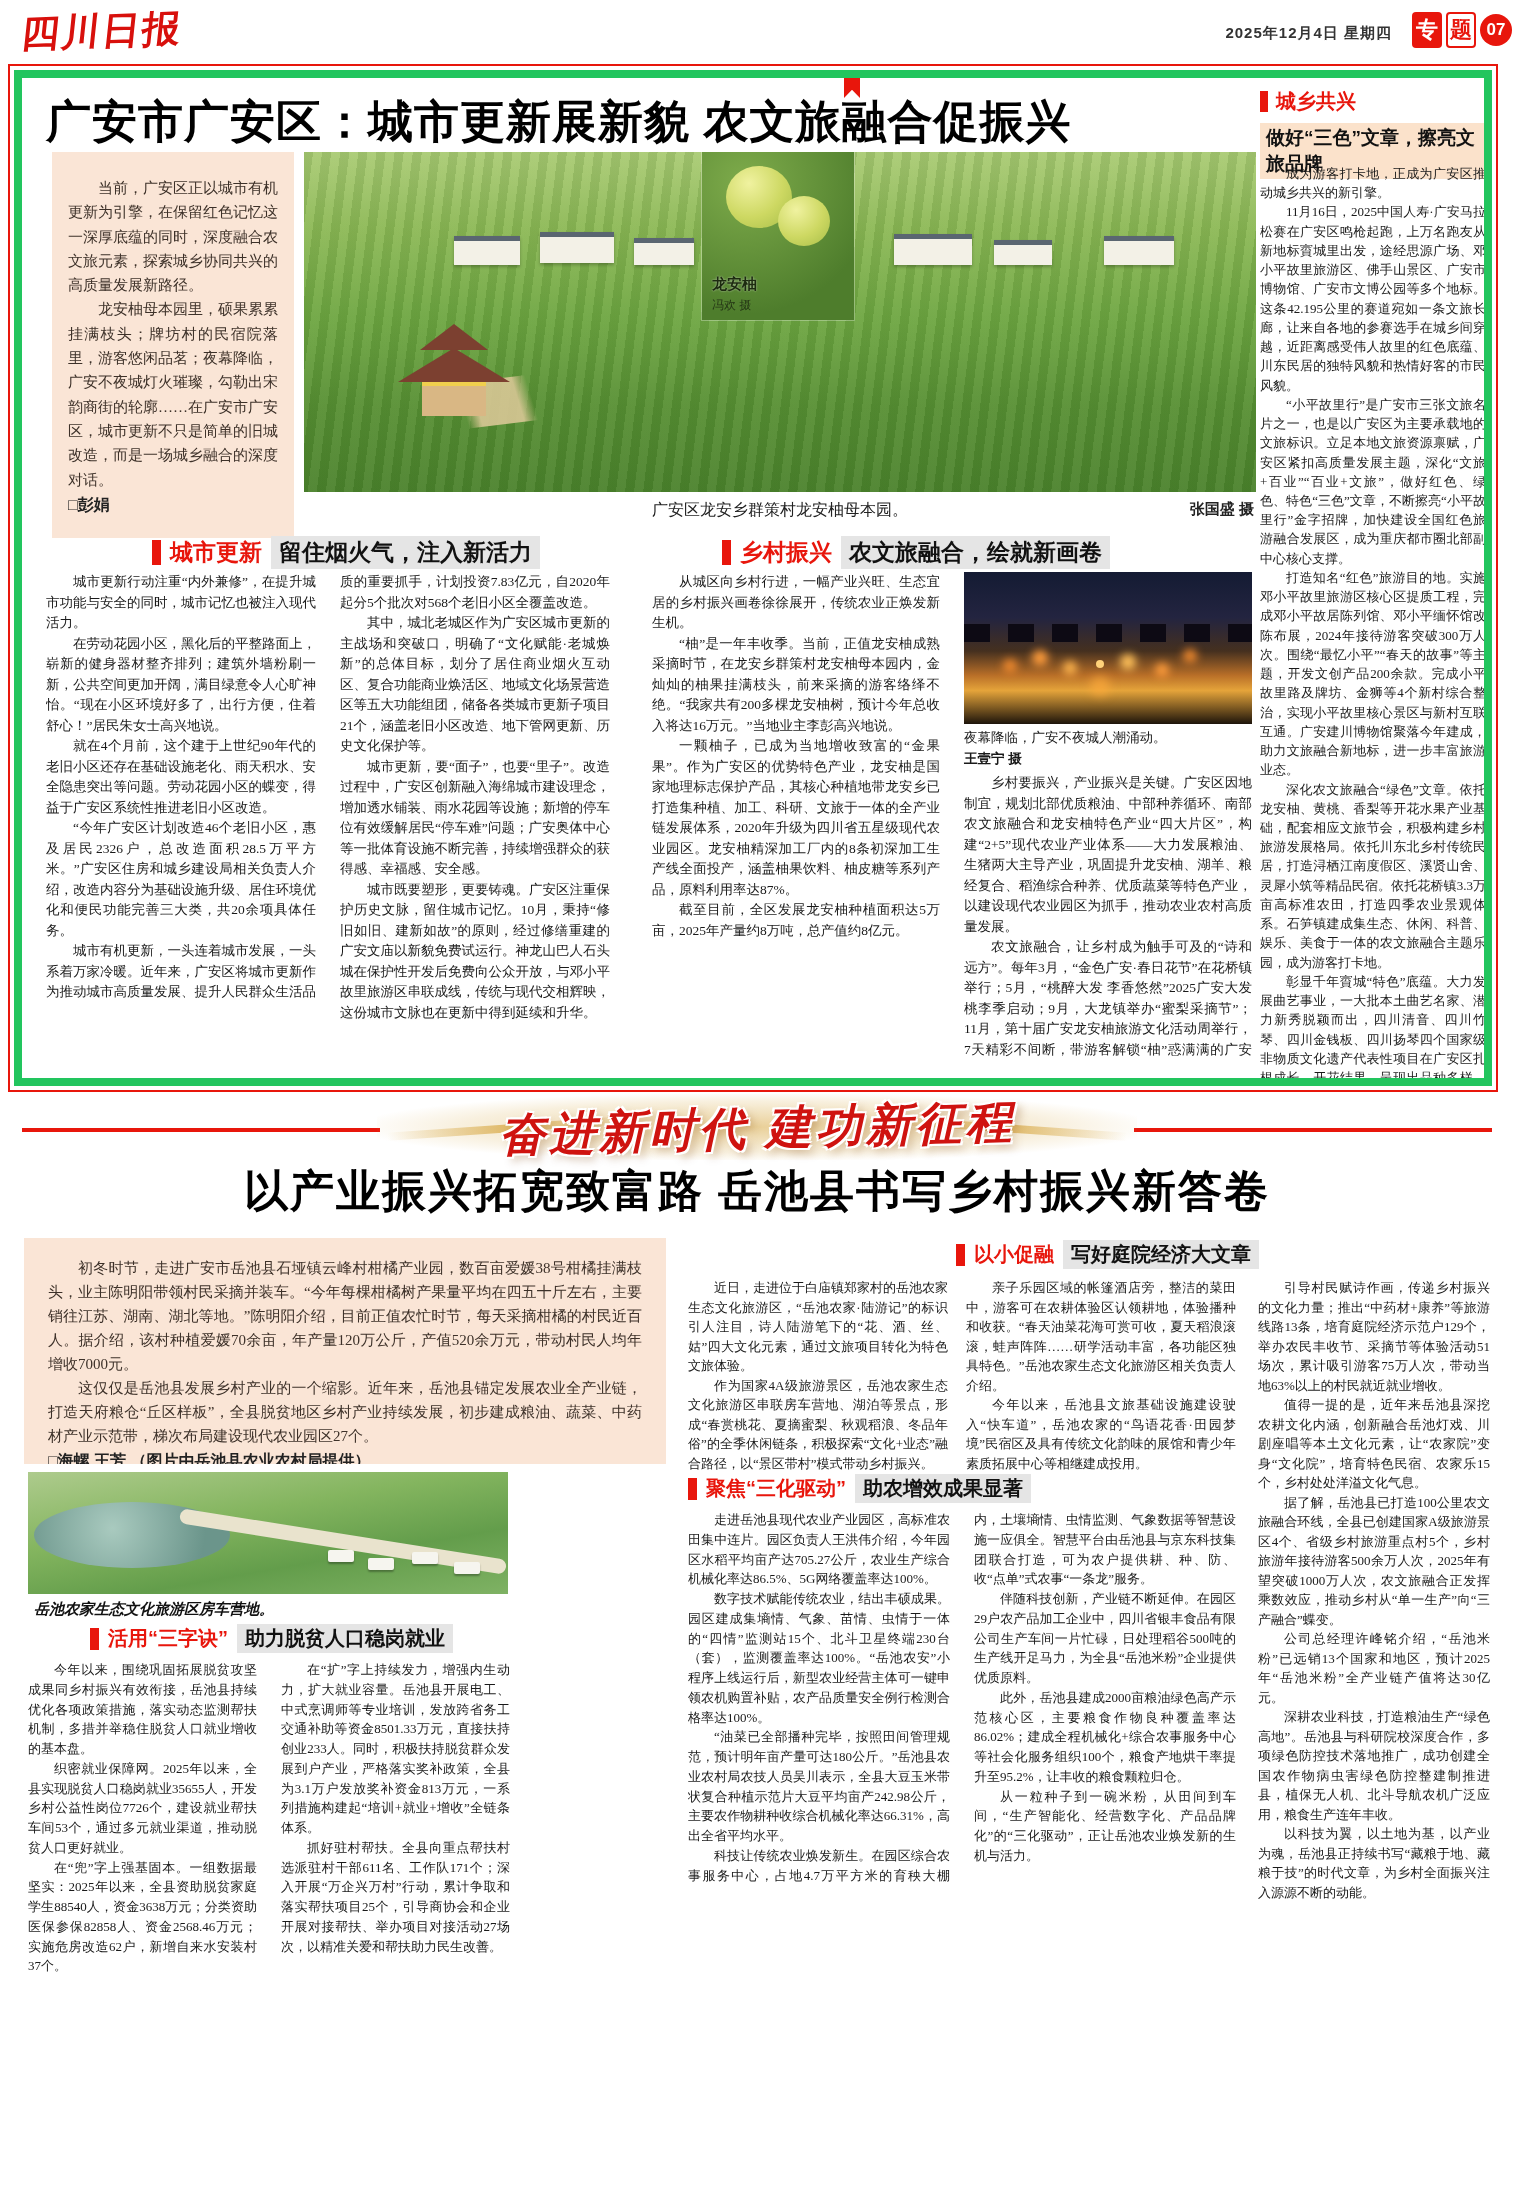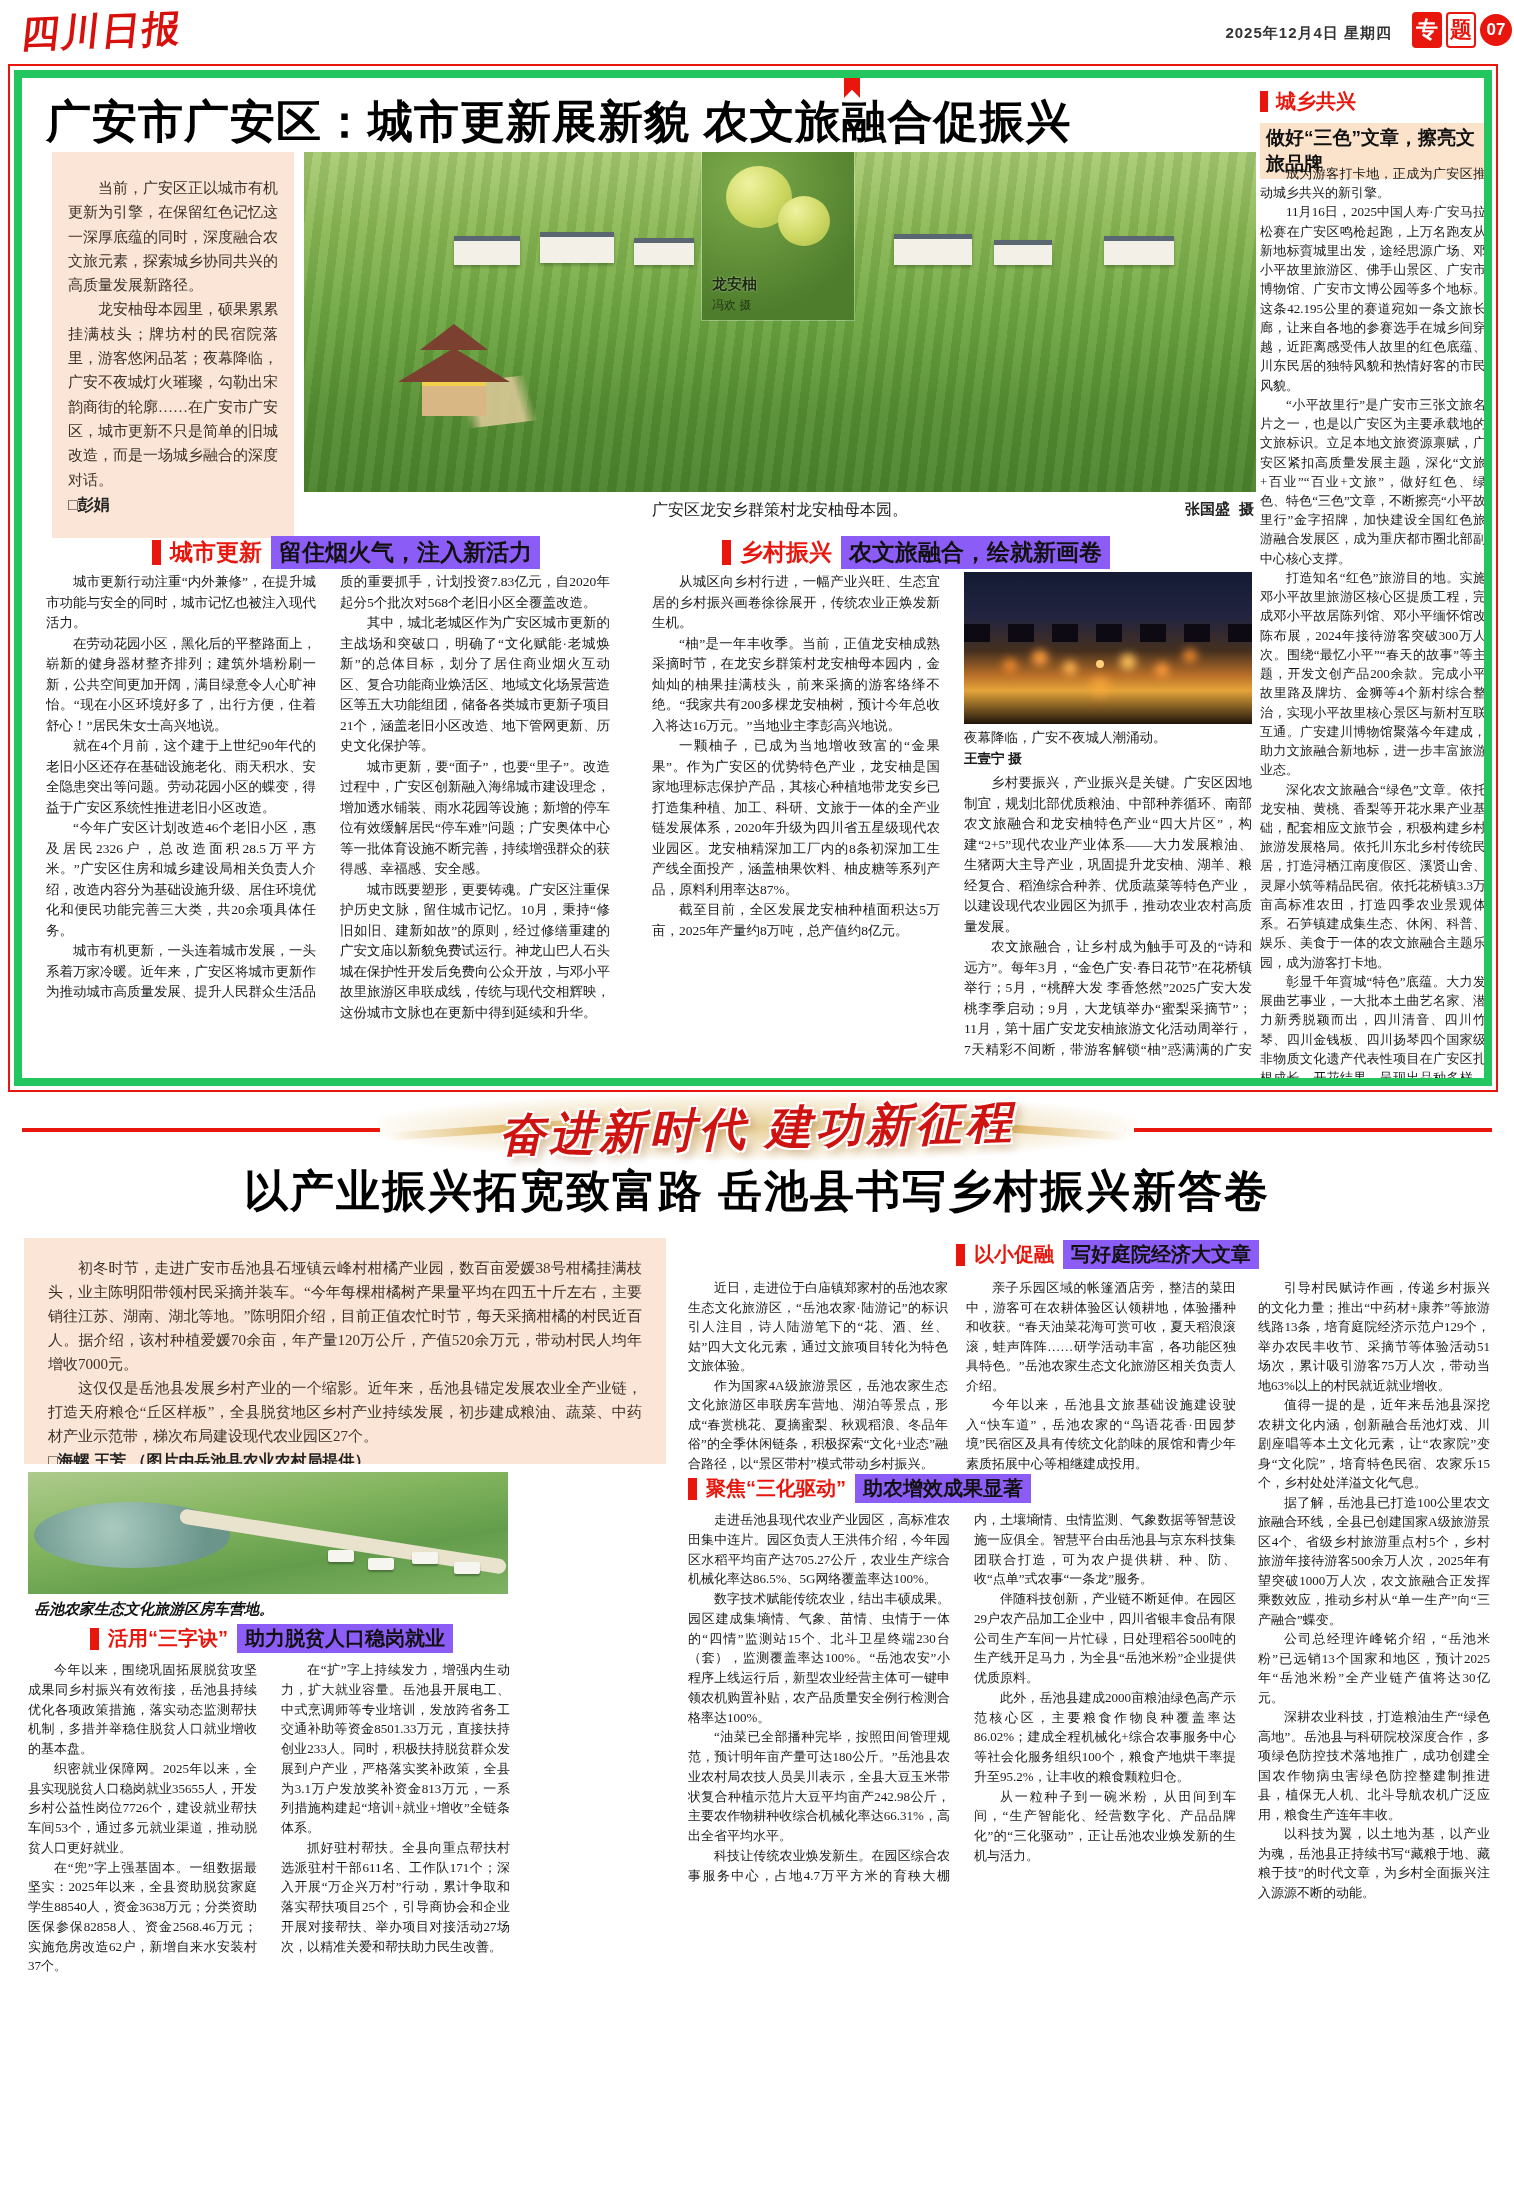--- a/index.html
+++ b/index.html
@@ -40,26 +40,26 @@
   .pavbase{position:absolute;width:64px;height:30px;background:#d9b784;border-top:4px solid #f0cf4e;}
   .path{position:absolute;width:340px;height:46px;background:linear-gradient(80deg,transparent 38%,#d8c795 42% 54%,transparent 58%);
         transform:rotate(-7deg);opacity:.9;}
   .inset{position:absolute;left:398px;top:0;width:152px;height:168px;
         background:radial-gradient(circle at 28% 18%,#7eab4b,#4e7d2c 75%);box-shadow:0 0 0 1px rgba(255,255,255,.3);}
   .pom{position:absolute;border-radius:50%;background:radial-gradient(circle at 35% 28%,#f0f2a0,#cdd862 55%,#a6bd48);}
   .insetlabel{position:absolute;left:10px;bottom:26px;font-size:15px;font-weight:bold;color:#1d2b10;text-shadow:0 0 2px rgba(255,255,255,.6);}
   .insetcredit{position:absolute;left:10px;bottom:6px;font-size:12px;color:#243615;font-family:"Liberation Sans",sans-serif;}
   .maincaption{position:absolute;left:282px;top:422px;width:952px;text-align:center;font-size:16px;color:#222;}
   .maincredit{position:absolute;left:1094px;top:422px;width:138px;text-align:right;
-        font-family:Liberation Mono, monospace;font-weight:bold;font-size:15px;color:#222;}
+        font-family:Liberation Sans, sans-serif;font-weight:bold;font-size:15px;color:#222;}
   
   .sechead{position:absolute;display:flex;align-items:center;gap:9px;font-family:"Liberation Sans",sans-serif;font-weight:900;white-space:nowrap;}
   .sechead .bar{width:9px;height:25px;background:#e8160c;flex:none;}
   .sechead .tag{color:#e8160c;font-size:23px;}
-  .sechead .sub{font-size:23px;color:#111;background:#8b5cf6;padding:1px 8px;}
+  .sechead .sub{font-size:23px;color:#111;background:#e5e5e5;padding:1px 8px;}
   .sechead.small .bar{height:22px;}
   .sechead.small .tag,.sechead.small .sub{font-size:20px;}
   
   .bodytext{position:absolute;text-align:justify;overflow:hidden;}
   .bodytext p{margin:0;text-indent:2em;}
   .cols2{column-count:2;column-gap:24px;}
   .sec1body{left:24px;top:494px;width:564px;height:506px;font-size:13.5px;line-height:1.52;}
   .sec2body{left:630px;top:494px;width:600px;height:506px;font-size:13.5px;line-height:1.52;}
   .railhead{position:absolute;left:1238px;top:10px;width:226px;font-family:"Liberation Sans",sans-serif;font-weight:900;}
   .railhead .row1{display:flex;align-items:center;gap:8px;}

